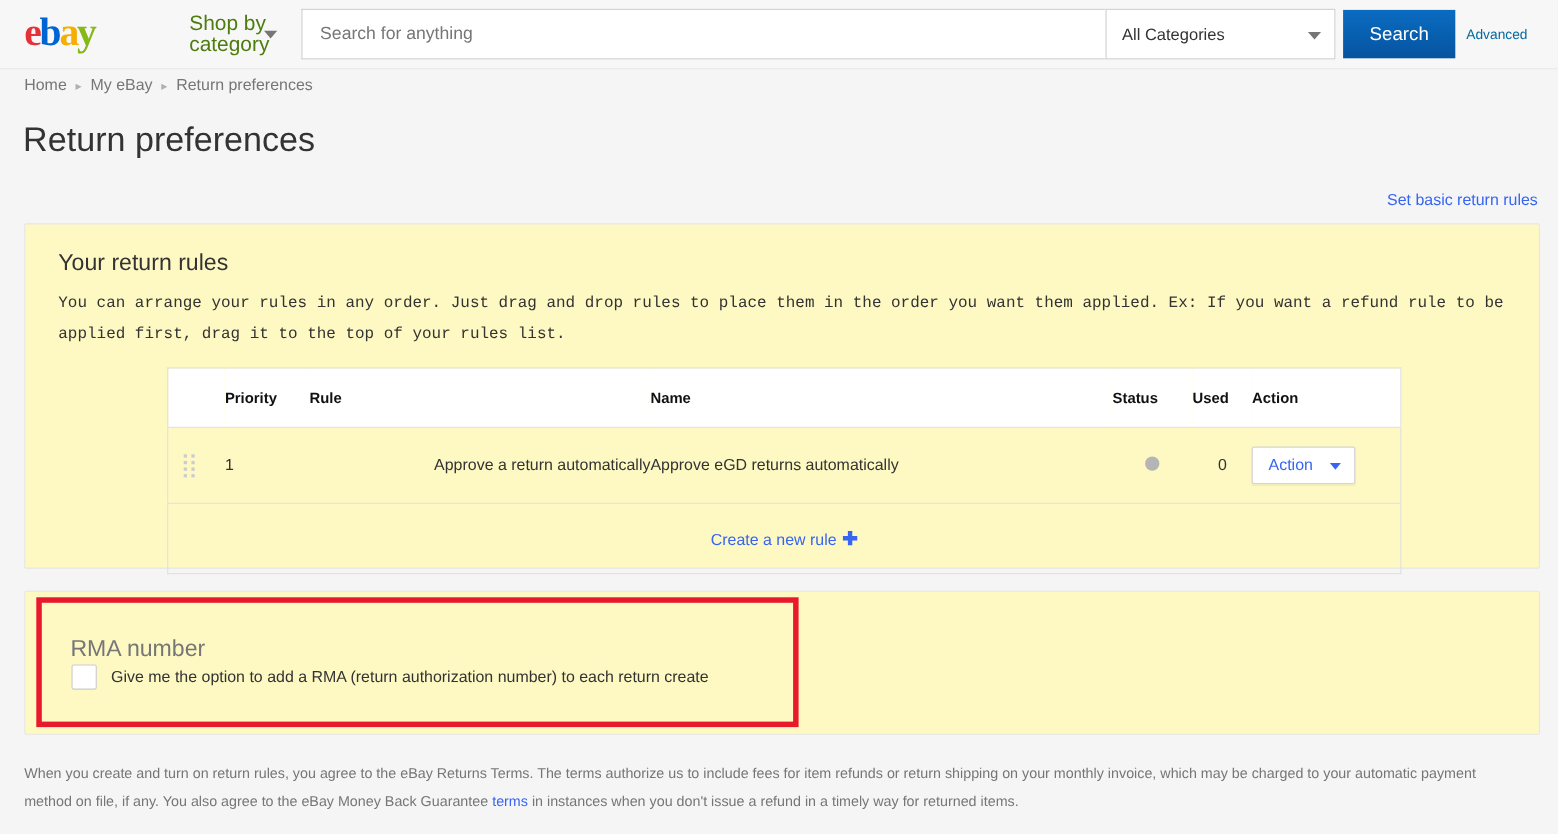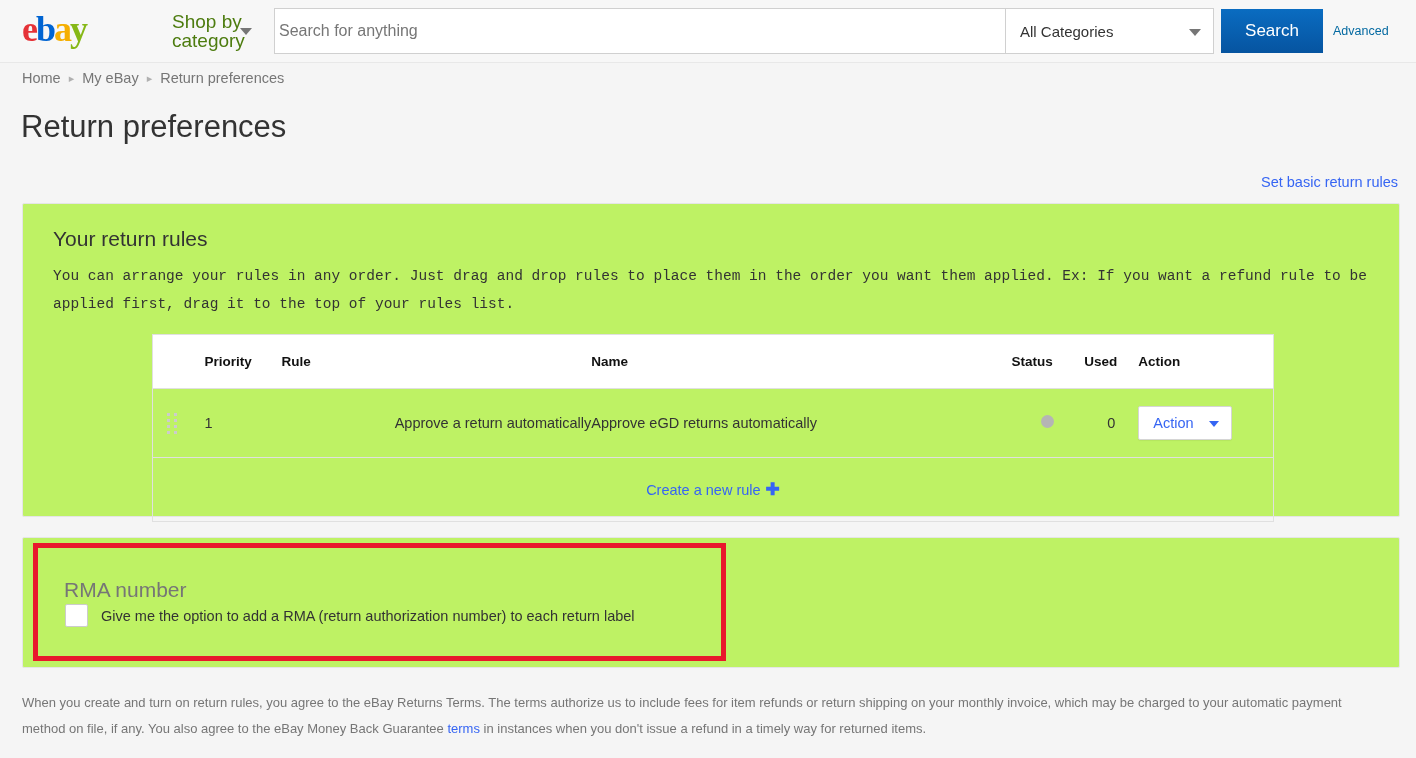--- a/index.html
+++ b/index.html
@@ -53,21 +53,21 @@
 
   .search-input {
     position: absolute;
     left: 274px; top: 8px;
     width: 731px; height: 46px;
     background: #fff;
     border: 1px solid #d0d0d0;
     border-right: none;
     font-size: 16px;
     color: #767676;
-    padding: 0 4px;
+    padding: 0 16px;
     font-family: "Liberation Sans", sans-serif;
     outline: none;
   }
   .search-input::placeholder { color: #767676; opacity: 1; }
 
   .cat-select {
     position: absolute;
     left: 1005px; top: 8px;
     width: 209px; height: 46px;
     background: #fff;
@@ -145,21 +145,21 @@
     right: 18px; top: 174px;
     font-size: 14.5px;
     color: #3665f3;
     text-decoration: none;
     cursor: pointer;
   }
 
   
   .card {
     position: absolute;
-    background: #bef264;
+    background: #fef9c3;
     border: 1px solid #e5e5e5;
     border-radius: 2px;
   }
   .card-rules {
     left: 22px; top: 203px;
     width: 1378px; height: 314px;
   }
   .rules-title {
     position: absolute;
     left: 30px; top: 23px;
@@ -412,18 +412,18 @@
         </td>
       </tr>
     </tbody>
   </table>
 </div>
 
 <div class="card card-rma">
   <h2 class="rma-title">RMA number</h2>
   <div class="rma-check-row">
     <span class="rma-checkbox"></span>
-    <span class="rma-label">Give me the option to add a RMA (return authorization number) to each return label</span>
+    <span class="rma-label">Give me the option to add a RMA (return authorization number) to each return create</span>
   </div>
   <div class="red-box"></div>
 </div>
 
 <div class="footer"><span>When you create and turn on return rules, you agree to the eBay Returns Terms. The terms authorize us to include fees for item refunds or return shipping on your monthly invoice, which may be charged to your automatic payment method on file, if any. You also agree to the eBay Money Back Guarantee </span><a href="#">terms</a><span> in instances when you don't issue a refund in a timely way for returned items.</span></div>
 
 </body></html>

